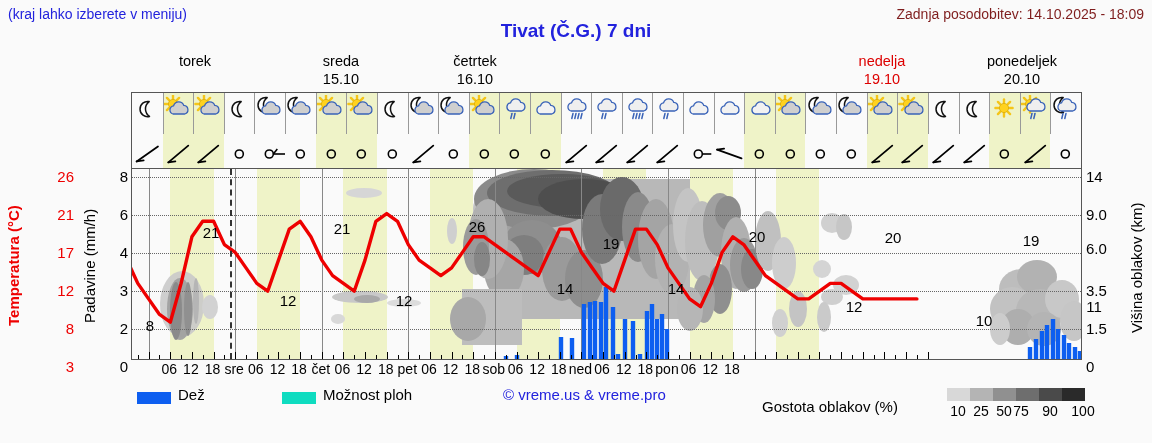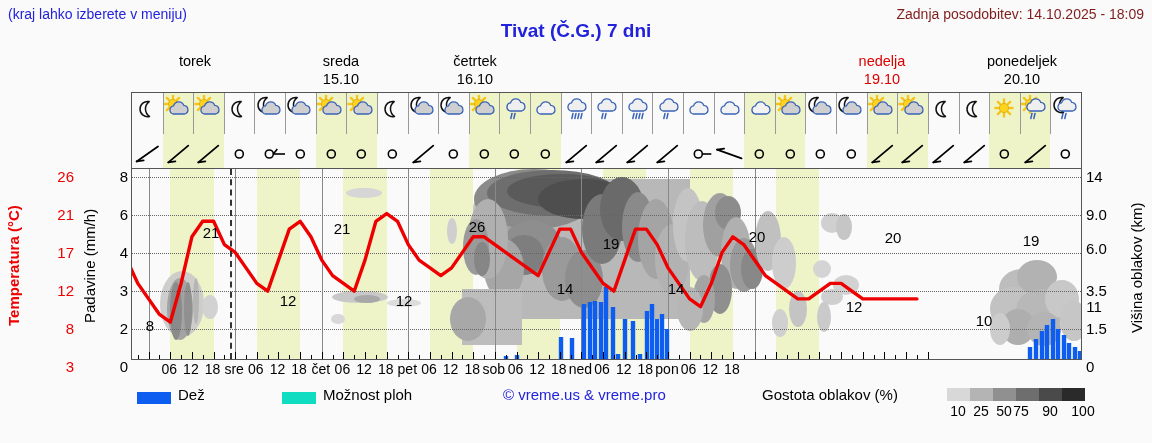--- a/index.html
+++ b/index.html
@@ -794,21 +794,21 @@
     <div class="xl" style="left: 579.28px; top: 0px;">12</div>
     <div class="xl" style="left: 600.92px; top: 0px;">18</div>
   </div>
 
 <div class="legend">
   <div class="lgswatch" style="left:137px;top:6px;background:#0d5ef0"></div>
   <div class="lgtext" style="left:178px;top:0px;">Dež</div>
   <div class="lgswatch" style="left:282px;top:6px;background:#0fdcc0"></div>
   <div class="lgtext" style="left:323px;top:0px;">Možnost ploh</div>
   <div class="lgcopy" style="left:503px;top:0px;">© vreme.us &amp; vreme.pro</div>
-  <div class="lgtext" style="left:762px;top:0px;">Gostota oblakov (%)</div>
+  <div class="lgtext" style="left:762px;top:12px;">Gostota oblakov (%)</div>
   <div class="cloudscale" style="left:947px;top:2px;" id="cscale">
       <i style="background: rgb(216, 216, 216);"></i>
       <i style="background: rgb(180, 180, 180);"></i>
       <i style="background: rgb(144, 144, 144);"></i>
       <i style="background: rgb(110, 110, 110);"></i>
       <i style="background: rgb(74, 74, 74);"></i>
       <i style="background: rgb(42, 42, 42);"></i>
     </div>
   <div class="cscaleNums" style="left:947px;top:17px;width:140px;height:18px" id="cnums">
       <span style="left: 11px;">10</span>

